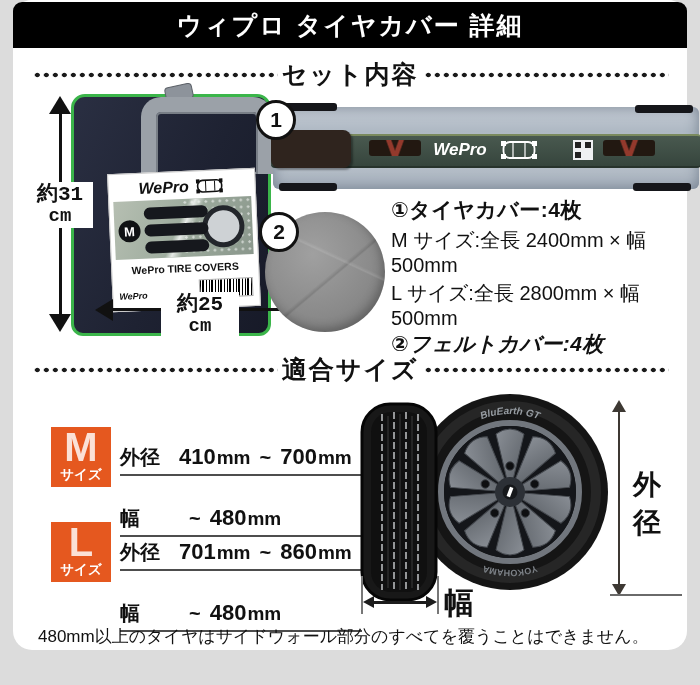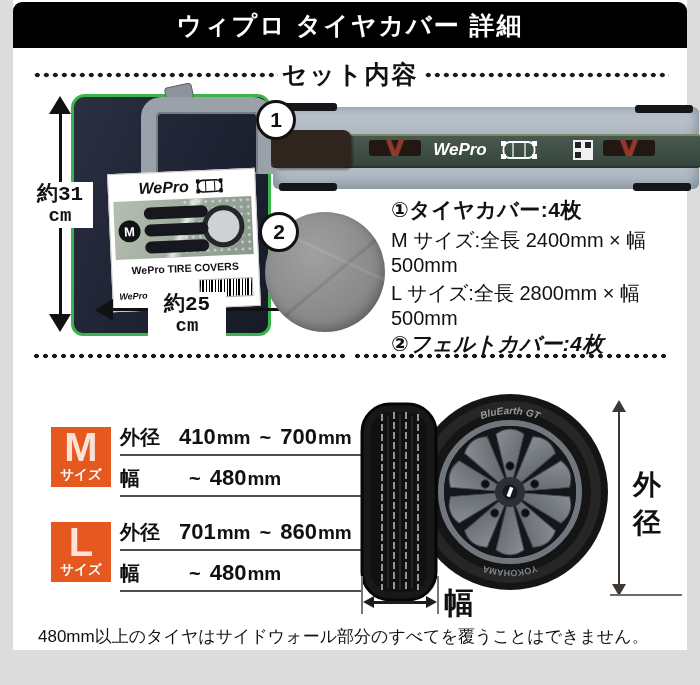--- a/index.html
+++ b/index.html
@@ -1,18 +1,18 @@
 <!DOCTYPE html>
 <html><head>
 <meta charset="utf-8">
 <style>
   html,body{margin:0;padding:0;}
   .page{position:relative;width:700px;height:685px;background:#dcdcdc;overflow:hidden;
         font-family:"Liberation Sans","DejaVu Sans",sans-serif;color:#111;}
-  .card{position:absolute;left:13px;top:0;width:674px;height:650px;background:#ffffff;border-radius:0;}
+  .card{position:absolute;left:13px;top:0;width:674px;height:650px;background:#ffffff;border-radius:19px;}
   
   .hdr{position:absolute;left:0;top:2px;width:674px;height:46px;background:#000;border-radius:9px 9px 0 0;
        display:flex;align-items:center;justify-content:center;}
   .hdr span{color:#fff;font-size:25px;font-weight:bold;letter-spacing:2px;}
   
   .sec{position:absolute;left:18px;width:638px;display:flex;align-items:center;gap:4px;}
   .dots{flex:1;height:6px;background-image:radial-gradient(circle,#1a1a1a 2.1px,transparent 2.6px);
         background-size:9px 6px;background-position:center;}
   .sec b{font-size:25px;font-weight:bold;letter-spacing:2px;white-space:nowrap;}
   
@@ -77,21 +77,21 @@
   .det-title{font-size:21px;font-weight:bold;letter-spacing:0.5px;}
   .det-line{font-size:20px;margin-top:3px;}
   
   .szbadge{position:absolute;left:38px;width:60px;height:60px;background:#e5581f;color:#fff;text-align:center;}
   .szbadge .ltr{display:block;font-size:40px;line-height:40px;font-weight:bold;color:rgba(255,255,255,.82);}
   .szbadge .sfx{display:block;font-size:13.5px;font-weight:bold;line-height:16px;}
   .fit-rows{position:absolute;left:107px;width:242px;}
   .fit-row{display:flex;align-items:baseline;gap:9px;border-bottom:2px solid #4d4d4d;padding-bottom:3px;margin-bottom:9px;font-weight:bold;}
   .fit-label{font-size:20px;min-width:50px;}
   .pair{display:inline-flex;align-items:baseline;}
-  .fit-v{font-size:22px;}
+  .fit-v{font-size:22px;margin-top:20px;}
   .fit-u{font-size:19px;margin-left:1px;}
   .fit-sep{font-size:20px;}
   
   .treadsvg{position:absolute;left:346px;top:402px;}
   .wheelsvg{position:absolute;left:397px;top:392px;}
   .jp-dim{position:absolute;font-size:28px;font-weight:600;}
   .thinbar{position:absolute;background:#777;}
   .note{position:absolute;left:25px;top:626px;font-size:17px;line-height:1.28;letter-spacing:0;}
 </style>
 </head>
@@ -145,21 +145,21 @@
     <div class="tri" style="left:36px;top:96px;border-left:11px solid transparent;border-right:11px solid transparent;border-bottom:18px solid #111;"></div>
     <div class="tri" style="left:36px;top:314px;border-left:11px solid transparent;border-right:11px solid transparent;border-top:18px solid #111;"></div>
     <div class="dim-label" style="left:14px;top:182px;width:62px;">
       <span>約31</span><br>
       <span class="unit">cm</span>
     </div>
 
     <div class="hline" style="left:96px;top:308px;width:186px;"></div>
     <div class="tri" style="left:82px;top:299px;border-top:11px solid transparent;border-bottom:11px solid transparent;border-right:18px solid #111;"></div>
     <div class="tri" style="left:278px;top:299px;border-top:11px solid transparent;border-bottom:11px solid transparent;border-left:18px solid #111;"></div>
-    <div class="dim-label" style="left:135px;top:292px;width:74px;">
+    <div class="dim-label" style="left:148px;top:292px;width:74px;">
       <span>約25</span><br>
       <span class="unit">cm</span>
     </div>
 
     <div class="numbadge" style="left:243px;top:100px;width:34px;height:34px;font-size:21px;">1</div>
     <div class="strip">
       <div class="fabric"></div>
       <div class="tab" style="left:8px;top:0;width:58px;"></div>
       <div class="tab" style="left:364px;top:2px;width:58px;"></div>
       <div class="tab" style="left:8px;top:80px;width:58px;"></div>
@@ -188,20 +188,21 @@
 
     <div class="det" style="top:196px;">
       <div class="det-title">①タイヤカバー:4枚</div>
       <div class="det-line">M サイズ:全長 2400mm × 幅 500mm</div>
       <div class="det-line">L サイズ:全長 2800mm × 幅500mm</div>
       <div class="det-title" style="font-style:italic;">②フェルトカバー:4枚</div>
     </div>
 
     <div class="sec" style="top:353px;">
       <span class="dots"></span>
+      <b>適合サイズ</b>
       <span class="dots"></span>
     </div>
 
     <div class="szbadge" style="top:427px;">
       <span class="ltr">M</span>
       <span class="sfx">サイズ</span>
     </div>
     <div class="fit-rows" style="top:424px;">
       <div class="fit-row">
         <span class="fit-label">外径</span>

